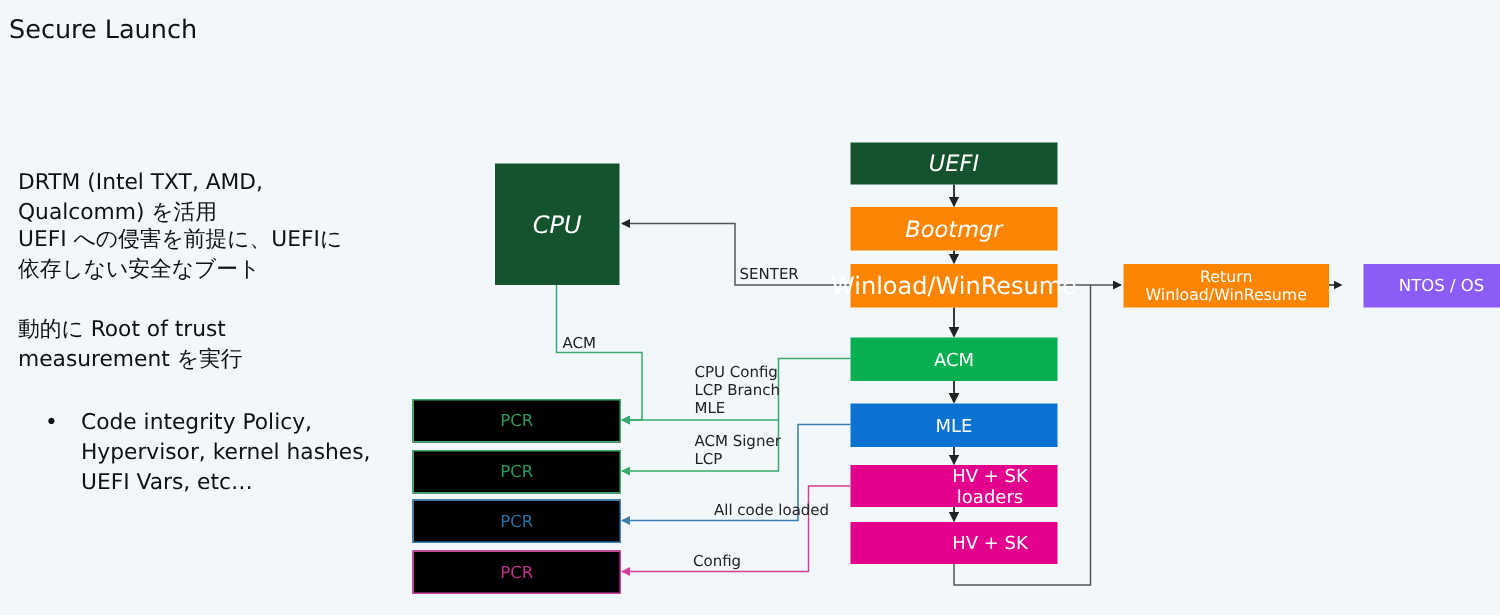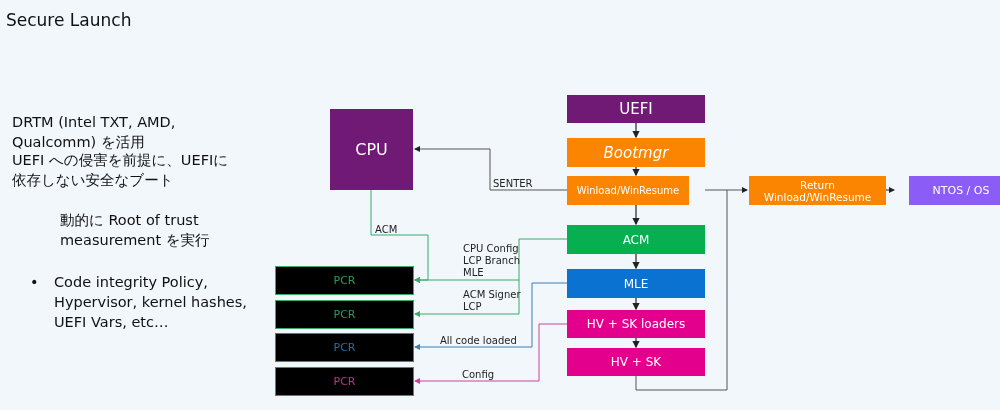--- a/index.html
+++ b/index.html
@@ -1,30 +1,30 @@
 <!DOCTYPE html>
 <html><head>
 <meta charset="utf-8">
 <style>
   html, body { margin:0; padding:0; }
   body { width:1000px; height:410px; background:#f2f7fb; position:relative; overflow:hidden; font-family:"DejaVu Sans", sans-serif; color:#111; }
   .title { position:absolute; left:6px; top:10px; font-size:17px; font-weight:normal; }
   .left { position:absolute; left:12px; font-size:14.5px; line-height:20px; }
   .p1 { top:112px; width:230px; }
   .p2 { top:150px; width:230px; }
-  .p3 { top:210px; width:230px;margin-left:48px; }
+  .p3 { top:210px; width:230px; }
   .bullet { position:absolute; left:30px; top:272px; font-size:14.5px; line-height:20px; }
   .bullet .dot { position:absolute; left:0; top:0; }
   .bullet .txt { position:absolute; left:24px; top:0; width:200px; }
   .box { position:absolute; display:flex; align-items:center; justify-content:center; color:#fff; font-size:12px; text-align:center; box-sizing:border-box; }
-  .gray { background:#701a75; }
+  .gray { background:#14532d;font-style:italic; }
   .orange { background:#fb8500; }
   .green { background:#06b050; }
   .blue { background:#0a72d0; }
-  .magenta { background:#e3008c; }
+  .magenta { background:#e3008c;padding-left:48px; }
   .black { background:#8b5cf6;margin-left:13px; }
   .pcr { position:absolute; background:#000000; border:1.5px solid; display:flex; align-items:center; justify-content:center; font-size:11px; box-sizing:border-box; }
   .lbl { position:absolute; font-size:10px; color:#222; line-height:12px; }
   svg.wires { position:absolute; left:0; top:0; }
 </style>
 </head>
 <body>
 
 <div class="title">Secure Launch</div>
 
@@ -70,34 +70,34 @@
   <polyline points="519,280 519,314 415,314" fill="none" stroke="#3aaa6a" stroke-width="1" marker-end="url(#ag)"></polyline>
 
   <polyline points="567,283 532,283 532,347 415,347" fill="none" stroke="#3a7fb0" stroke-width="1" marker-end="url(#ab)"></polyline>
 
   <polyline points="567,324 539,324 539,381 415,381" fill="none" stroke="#d0409a" stroke-width="1" marker-end="url(#am)"></polyline>
 </svg>
 
 <div class="box gray" style="left:330px;top:109px;width:83px;height:81px;font-size:16px;">CPU</div>
 <div class="box gray" style="left:567px;top:95px;width:138px;height:28px;font-size:15px;">UEFI</div>
 <div class="box orange" style="left:567px;top:138px;width:138px;height:29px;font-size:15px;font-style:italic;">Bootmgr</div>
-<div class="box orange" style="left:567px;top:176px;width:122px;height:29px;font-size:10px;">Winload/WinResume</div>
+<div class="box orange" style="left:567px;top:176px;width:138px;height:29px;font-size:16px;">Winload/WinResume</div>
 <div class="box orange" style="left:749px;top:176px;width:137px;height:29px;font-size:10.5px;line-height:12px;padding:12px 8px;">Return Winload/WinResume</div>
 <div class="box black" style="left:896px;top:176px;width:104px;height:29px;font-size:11px;">NTOS / OS</div>
 <div class="box green" style="left:567px;top:225px;width:138px;height:29px;">ACM</div>
 <div class="box blue" style="left:567px;top:269px;width:138px;height:29px;">MLE</div>
 <div class="box magenta" style="left:567px;top:310px;width:138px;height:28px;">HV + SK loaders</div>
 <div class="box magenta" style="left:567px;top:348px;width:138px;height:28px;">HV + SK</div>
 
 <div class="pcr" style="left:275px;top:266px;width:139px;height:29px;border-color:#3aaa6a;color:#2a9a5a;">PCR</div>
 <div class="pcr" style="left:275px;top:300px;width:139px;height:29px;border-color:#3aaa6a;color:#2a9a5a;">PCR</div>
 <div class="pcr" style="left:275px;top:333px;width:139px;height:29px;border-color:#3a7fb0;color:#2a6fa0;">PCR</div>
 <div class="pcr" style="left:275px;top:367px;width:139px;height:29px;border-color:#d0409a;color:#c0308a;">PCR</div>
 
 <div class="lbl" style="left:493px;top:178px;">SENTER</div>
 <div class="lbl" style="left:375px;top:224px;">ACM</div>
 <div class="lbl" style="left:463px;top:243px;white-space:pre;">CPU Config
 LCP Branch
 MLE</div>
 <div class="lbl" style="left:463px;top:289px;white-space:pre;">ACM Signer
 LCP</div>
-<div class="lbl" style="left:440px;top:335px;text-align:center;">All code loaded</div>
+<div class="lbl" style="left:476px;top:335px;text-align:center;">All code loaded</div>
 <div class="lbl" style="left:462px;top:369px;">Config</div>
 
 </body></html>

